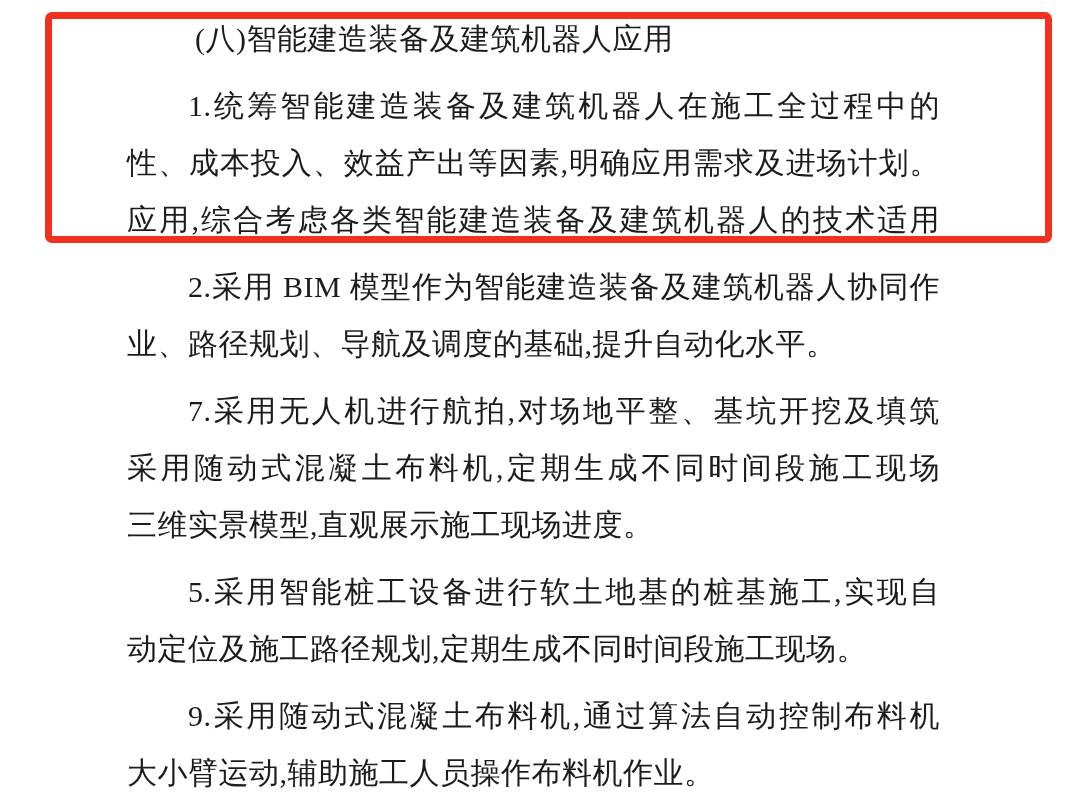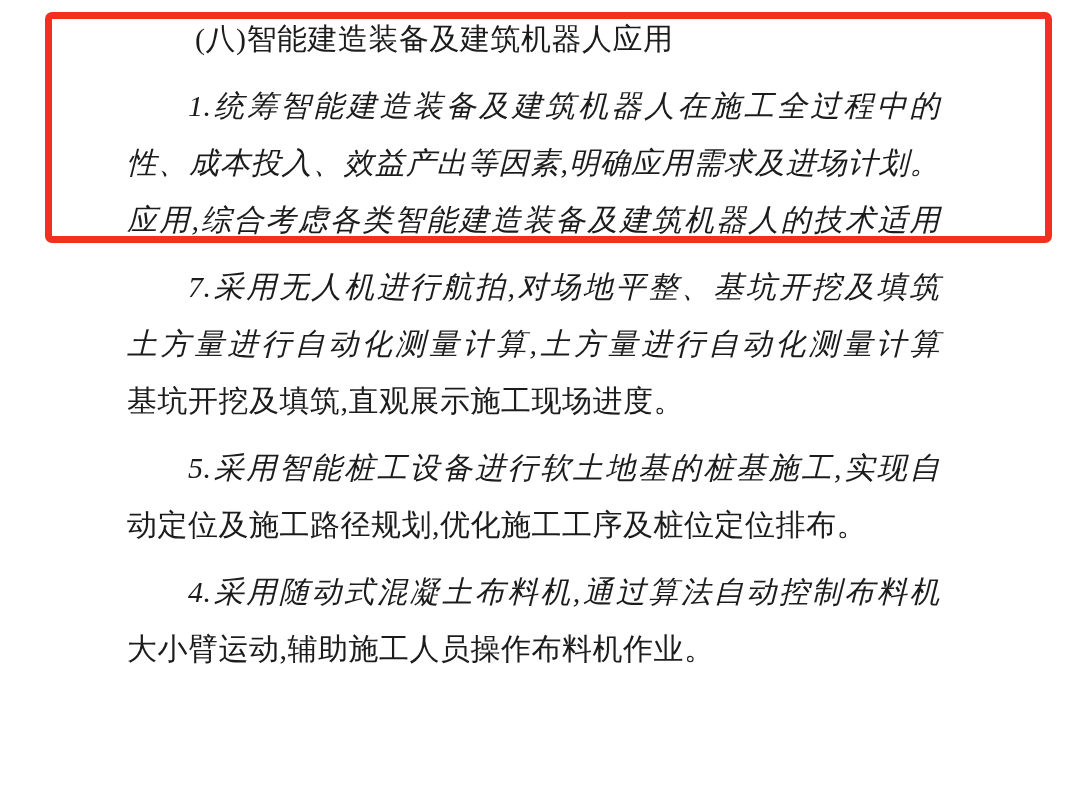--- a/index.html
+++ b/index.html
@@ -52,51 +52,54 @@
   .line {
     width: 813px;
   }
   .line.first {
     text-indent: 61px;
   }
   
   .line.fill {
     text-align: justify;
     text-align-last: justify;
-    font-style: italic;
   }
 </style>
 </head>
 <body>
 
 <div class="page">
 
   <div class="highlight-box" style="border-color: rgb(242, 48, 31);"></div>
 
   <div class="content">
 
     <div class="heading">(八)智能建造装备及建筑机器人应用</div>
 
     <div class="para">
       <div class="line first fill">1.统筹智能建造装备及建筑机器人在施工全过程中的</div>
       <div class="line fill">性、成本投入、效益产出等因素,明确应用需求及进场计划。</div>
       <div class="line fill">应用,综合考虑各类智能建造装备及建筑机器人的技术适用</div>
     </div>
 
+    <div class="para">
+      <div class="line first fill">2.采用 BIM 模型作为智能建造装备及建筑机器人协同作</div>
+      <div class="line">业、路径规划、导航及调度的基础,提升自动化水平。</div>
+    </div>
 
     <div class="para">
       <div class="line first fill">7.采用无人机进行航拍,对场地平整、基坑开挖及填筑</div>
-      <div class="line fill">土方量进行自动化测量计算,土方量进行自动化测量计算</div>
-      <div class="line">基坑开挖及填筑,直观展示施工现场进度。</div>
+      <div class="line fill">采用随动式混凝土布料机,定期生成不同时间段施工现场</div>
+      <div class="line">三维实景模型,直观展示施工现场进度。</div>
     </div>
 
     <div class="para">
       <div class="line first fill">5.采用智能桩工设备进行软土地基的桩基施工,实现自</div>
-      <div class="line">动定位及施工路径规划,优化施工工序及桩位定位排布。</div>
+      <div class="line">动定位及施工路径规划,定期生成不同时间段施工现场。</div>
     </div>
 
     <div class="para">
-      <div class="line first fill">4.采用随动式混凝土布料机,通过算法自动控制布料机</div>
+      <div class="line first fill">9.采用随动式混凝土布料机,通过算法自动控制布料机</div>
       <div class="line">大小臂运动,辅助施工人员操作布料机作业。</div>
     </div>
 
   </div>
 </div>
 
 </body></html>

